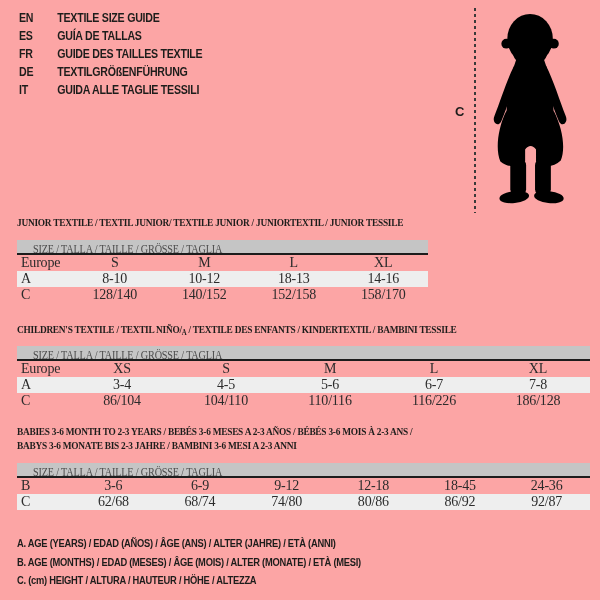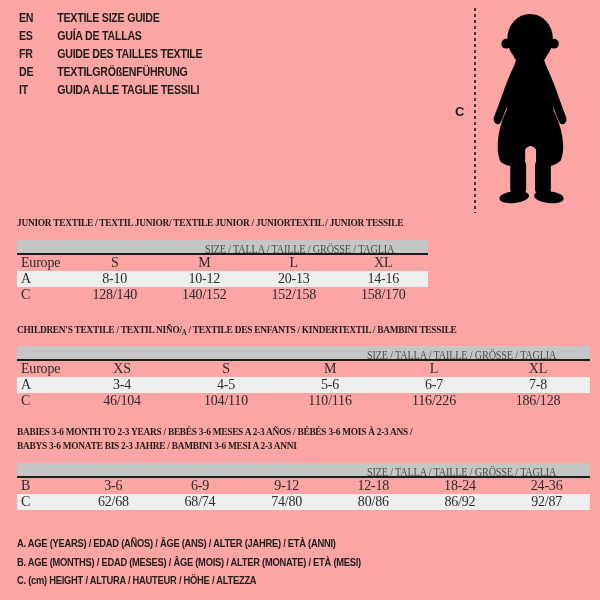--- a/index.html
+++ b/index.html
@@ -41,21 +41,21 @@
     font-weight: bold; font-size: 11px; letter-spacing: -0.3px;
     height: 13px; line-height: 13px;
   }
   .tbl-title sub { font-size: 8px; vertical-align: -2px; }
   #sec-babies .tbl-title { height: 14px; line-height: 14px; }
 
   .size-bar {
     margin-top: 11px; height: 15px; line-height: 15px;
     background: var(--bar-bg, #c5c5c5);
     border-bottom: 2px solid var(--rule, #1c1c1c);
-    padding-left: 16px; white-space: nowrap; overflow: visible; text-align: right;
+    padding-left: 16px; white-space: nowrap; overflow: visible;
   }
   #sec-children .size-bar { margin-top: 10px; }
   .size-bar span { font-size: 12px; letter-spacing: -0.2px; color: var(--bar-text, #4c4c4c); }
 
   table.size-table { width: 100%; border-collapse: collapse; table-layout: fixed; }
   table.size-table td {
     height: 16px; font-size: 14px; letter-spacing: -0.2px;
     text-align: center; padding: 0; color: var(--table-text, #2b2b2b);
     white-space: nowrap; overflow: hidden;
   }
@@ -124,21 +124,21 @@
           <td class="lbl">Europe</td>
           <td>S</td>
           <td>M</td>
           <td>L</td>
           <td>XL</td>
         </tr>
         <tr class="alt">
           <td class="lbl">A</td>
           <td>8-10</td>
           <td>10-12</td>
-          <td>20-13</td>
+          <td>18-13</td>
           <td>14-16</td>
         </tr>
         <tr>
           <td class="lbl">C</td>
           <td>128/140</td>
           <td>140/152</td>
           <td>152/158</td>
           <td>158/170</td>
         </tr>
       </tbody>
@@ -165,21 +165,21 @@
         <tr class="alt">
           <td class="lbl">A</td>
           <td>3-4</td>
           <td>4-5</td>
           <td>5-6</td>
           <td>6-7</td>
           <td>7-8</td>
         </tr>
         <tr>
           <td class="lbl">C</td>
-          <td>46/104</td>
+          <td>86/104</td>
           <td>104/110</td>
           <td>110/116</td>
           <td>116/226</td>
           <td>186/128</td>
         </tr>
       </tbody>
     </table>
   </div>
 
   <div class="sec" id="sec-babies">
@@ -189,21 +189,21 @@
       <span class="condensed">SIZE / TALLA / TAILLE / GRÖSSE / TAGLIA</span>
     </div>
     <table class="size-table">
       <tbody>
         <tr>
           <td class="lbl">B</td>
           <td>3-6</td>
           <td>6-9</td>
           <td>9-12</td>
           <td>12-18</td>
-          <td>18-24</td>
+          <td>18-45</td>
           <td>24-36</td>
         </tr>
         <tr class="alt">
           <td class="lbl">C</td>
           <td>62/68</td>
           <td>68/74</td>
           <td>74/80</td>
           <td>80/86</td>
           <td>86/92</td>
           <td>92/87</td>

